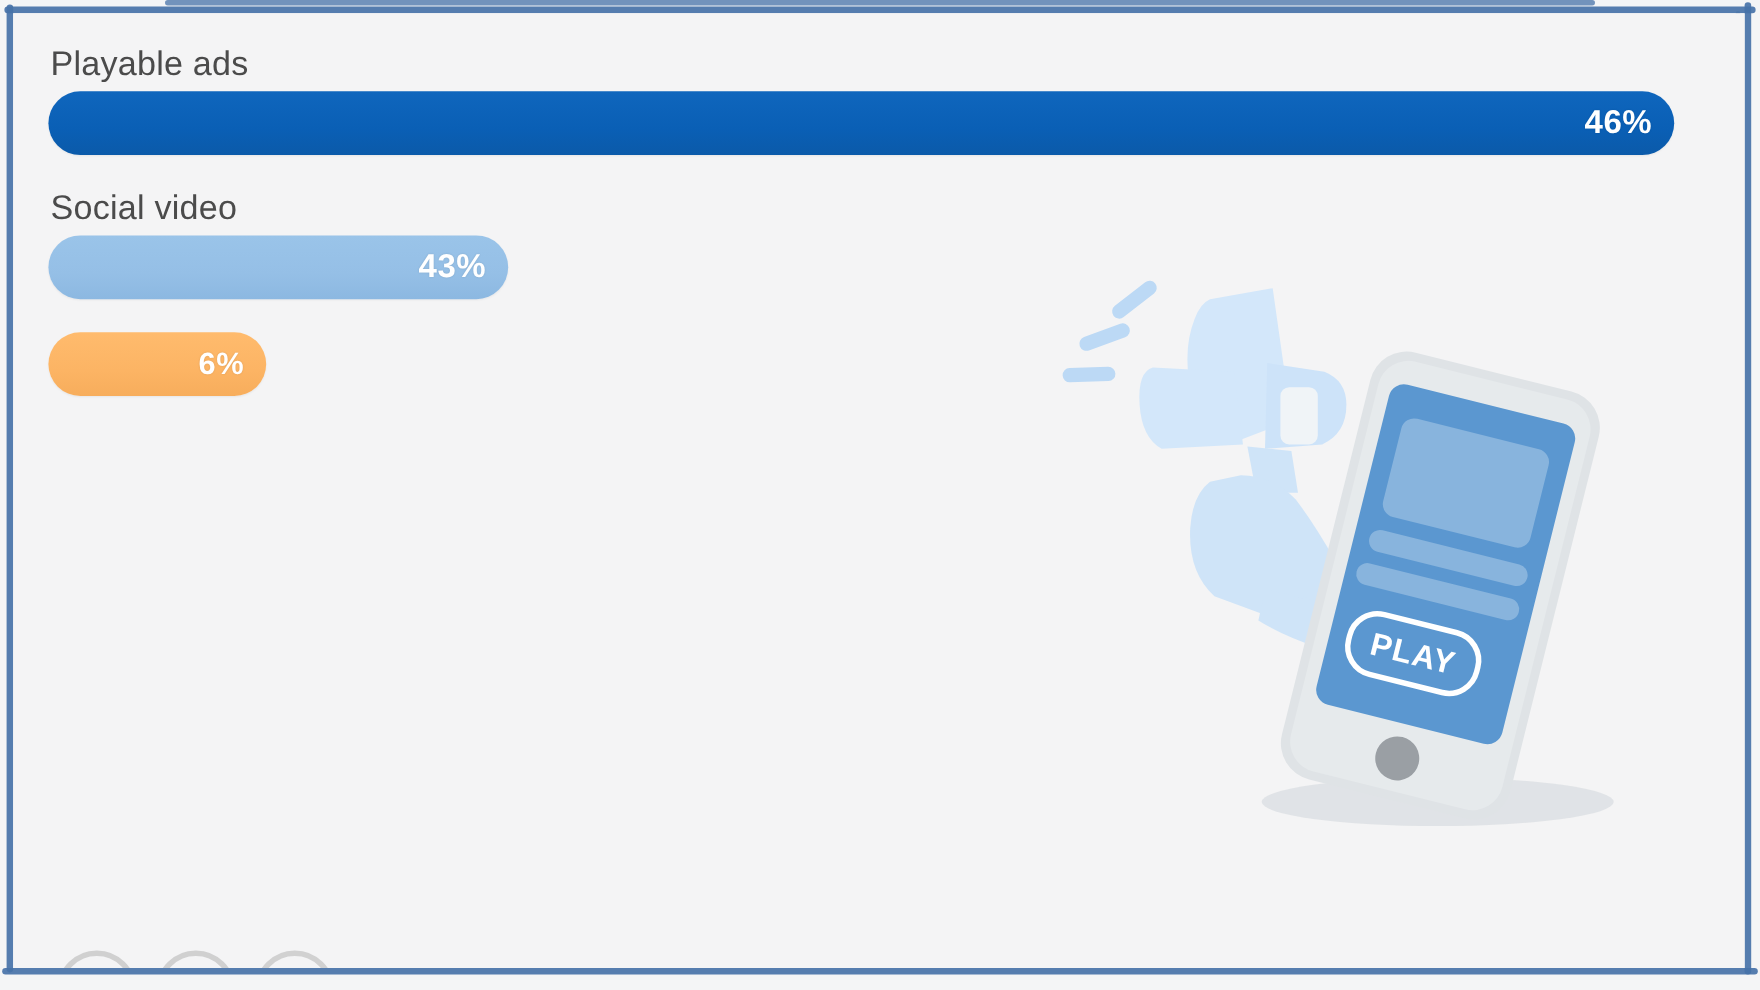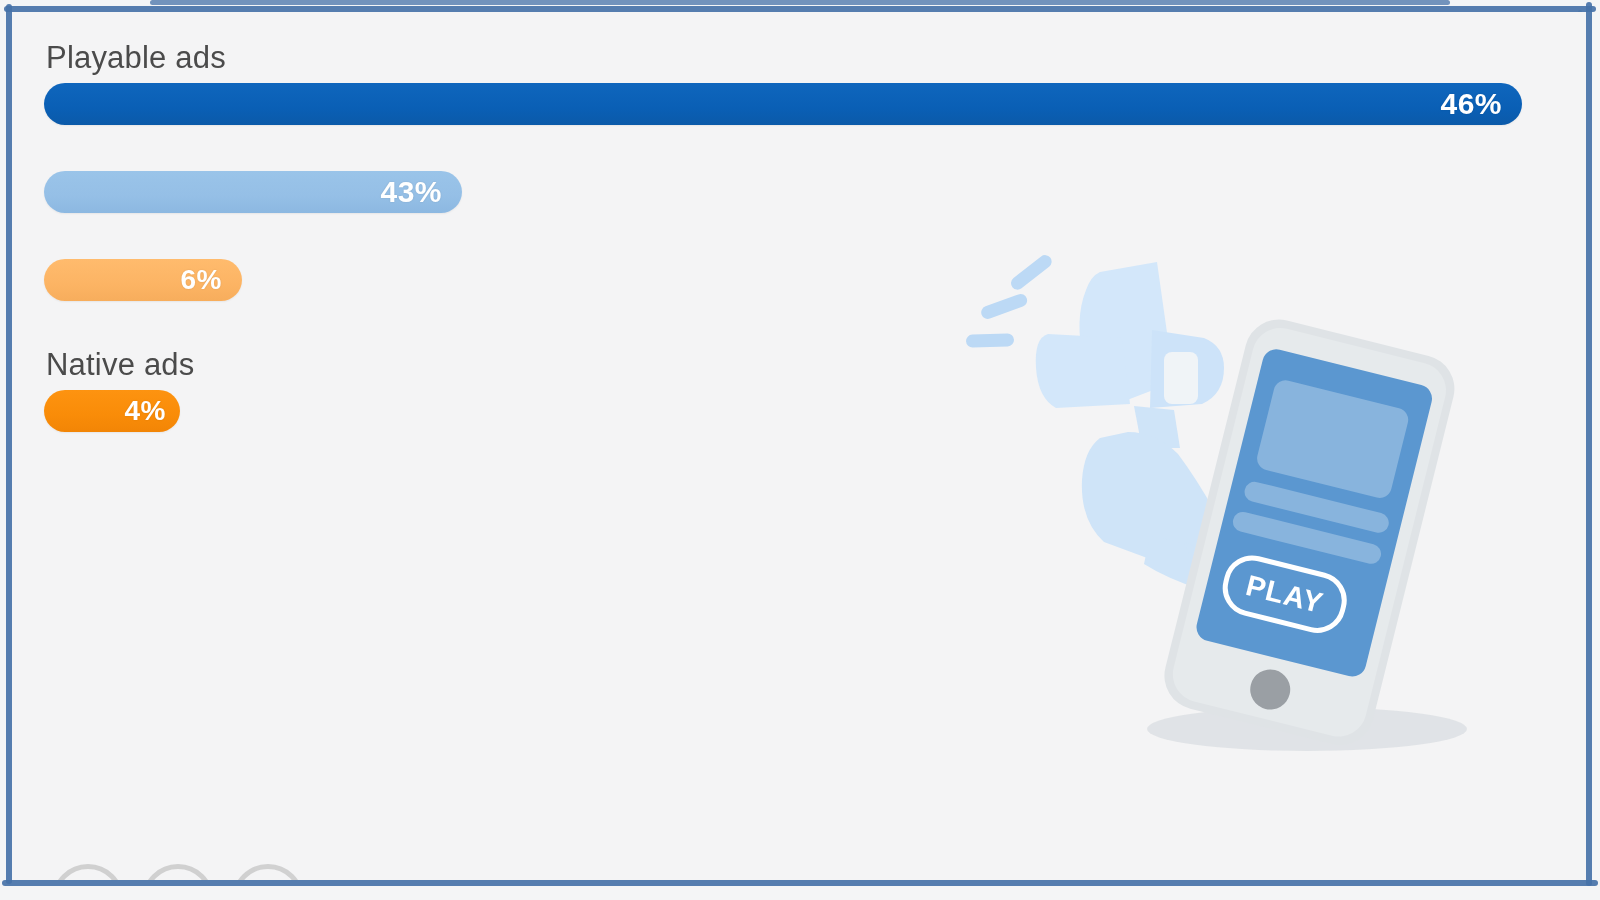--- a/index.html
+++ b/index.html
@@ -65,21 +65,21 @@
     letter-spacing: 0.2px;
     padding-left: 2px;
     margin-bottom: 7px;
     white-space: nowrap;
   }
   .bar-track {
     position: relative;
     height: 58px;
   }
   .bar-fill {
-    height: 42px;
+    height: 58px;
     border-radius: 29px;
     display: flex;
     align-items: center;
     justify-content: flex-end;
     box-sizing: border-box;
     padding-right: 20px;
     box-shadow: 0 1px 2px rgba(0,0,0,0.06);
   }
   .bar-value {
     color: #ffffff;
@@ -138,43 +138,36 @@
         <div class="bar-label">Playable ads</div>
         <div class="bar-track">
           <div class="bar-fill" style="width:1478px;background:linear-gradient(180deg,#0f66bd 0%,#0a5fb5 60%,#0b5aa9 100%);">
             <span class="bar-value">46%</span>
           </div>
         </div>
       </div>
 
 
       <div class="bar-row" style="margin-top:30px;">
+        <div class="bar-label">Social video</div>
         <div class="bar-track">
           <div class="bar-fill" style="width:418px;background:linear-gradient(180deg,#9ac4e9 0%,#95bfe6 60%,#8cb8e1 100%);">
             <span class="bar-value">43%</span>
           </div>
         </div>
       </div>
 
       <div class="bar-row" style="margin-top:30px;">
         <div class="bar-track">
           <div class="bar-fill" style="width:198px;background:linear-gradient(180deg,#ffbb6d 0%,#fcb464 60%,#f7ad5c 100%);">
             <span class="bar-value small">6%</span>
           </div>
         </div>
       </div>
 
-      <div class="bar-row" style="margin-top:30px;">
-        <div class="bar-label">Native ads</div>
-        <div class="bar-track">
-          <div class="bar-fill" style="width:136px;background:linear-gradient(180deg,#fd9310 0%,#f98c08 60%,#f28506 100%);padding-right:14px;">
-            <span class="bar-value small">4%</span>
-          </div>
-        </div>
-      </div>
 
     </div>
 
     <div class="illustration">
       <svg width="580" height="540" viewBox="0 0 580 540" xmlns="http://www.w3.org/2000/svg">
 
         <ellipse cx="355" cy="487" rx="160" ry="22" fill="#d9dde1" opacity="0.75"></ellipse>
 
         <g fill="#bcd9f5">
           <rect x="55" y="24" width="48" height="13" rx="6.5" transform="rotate(-38 79 30)"></rect>

